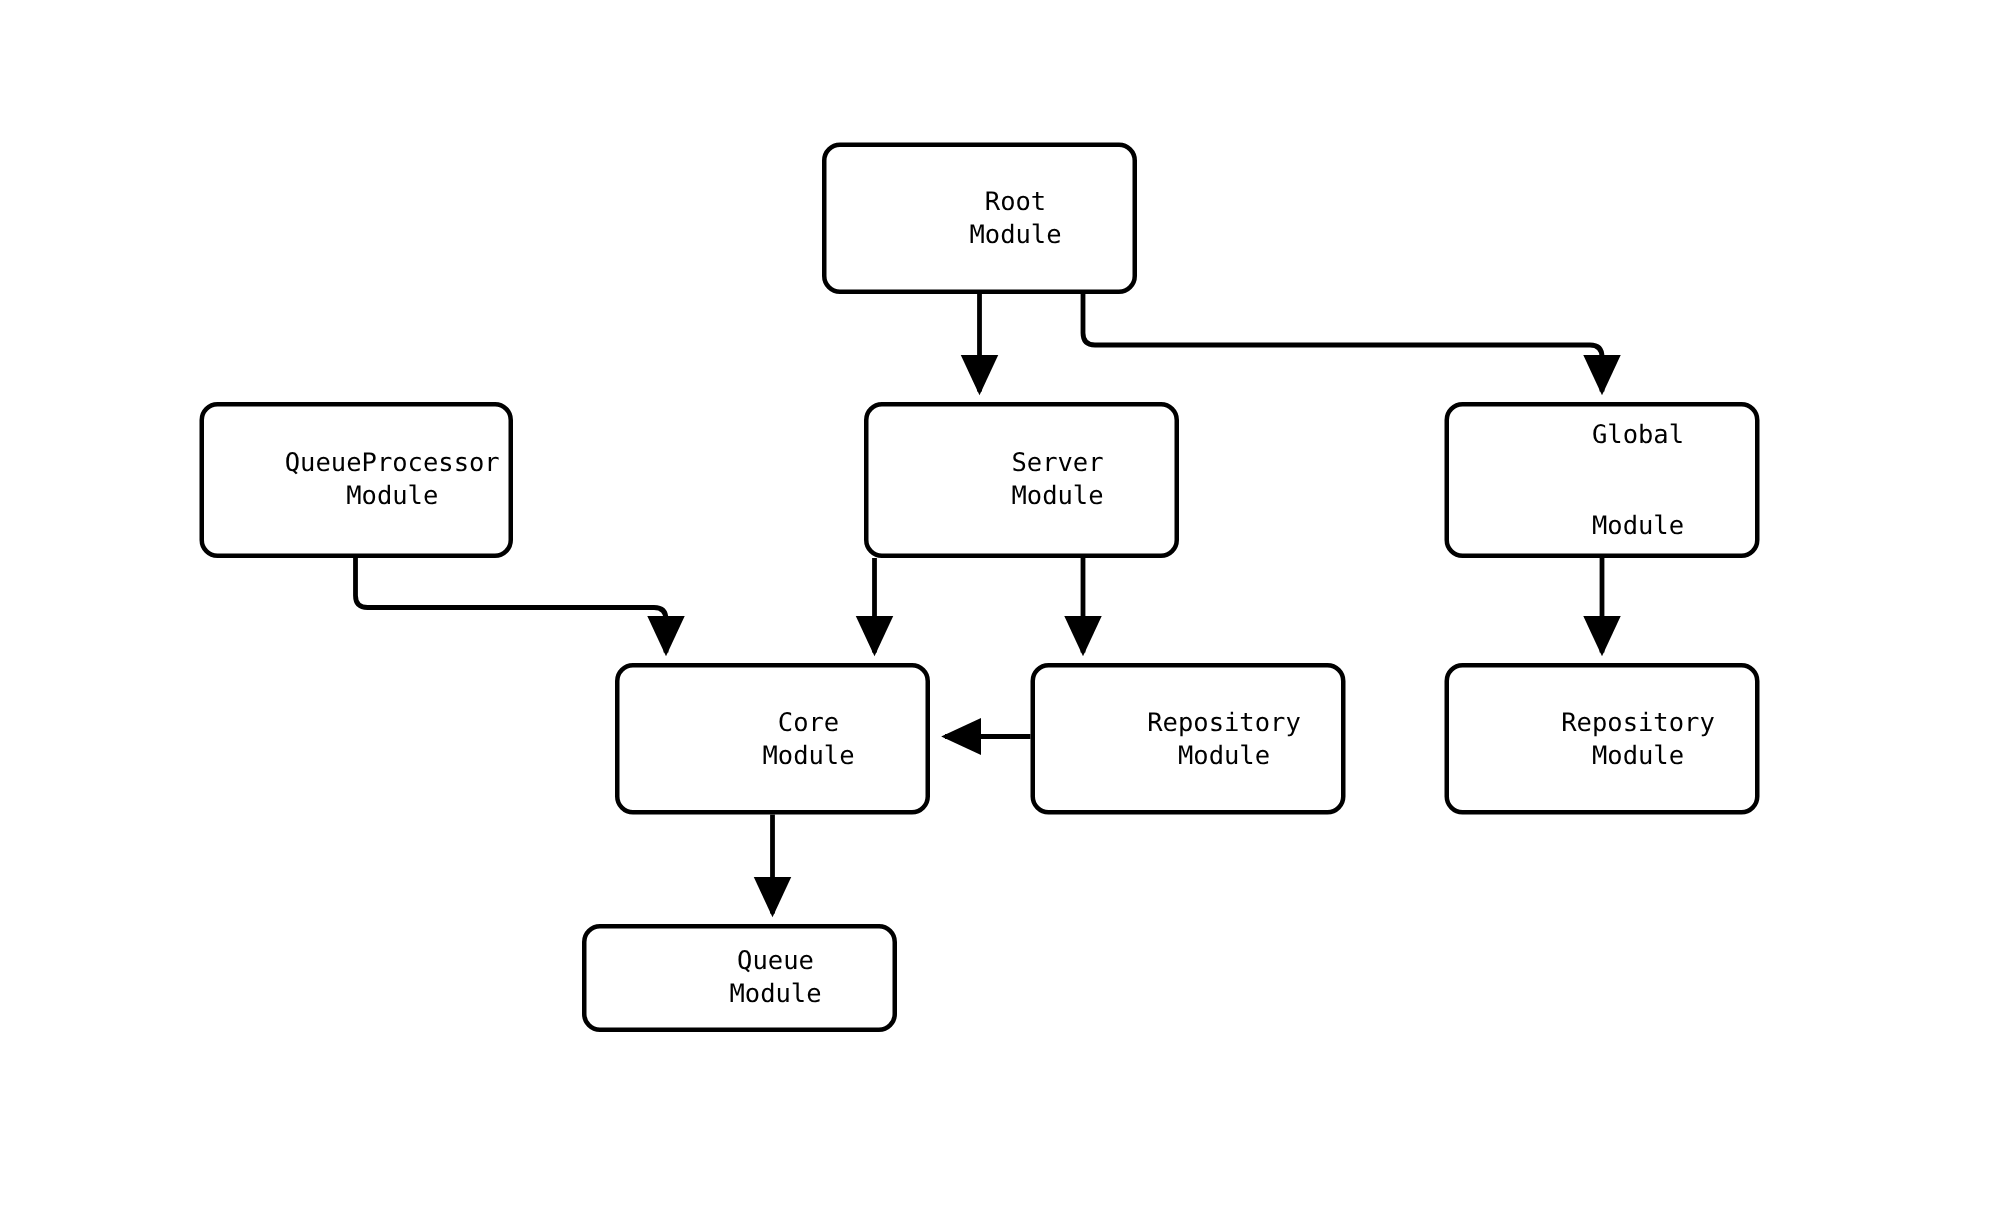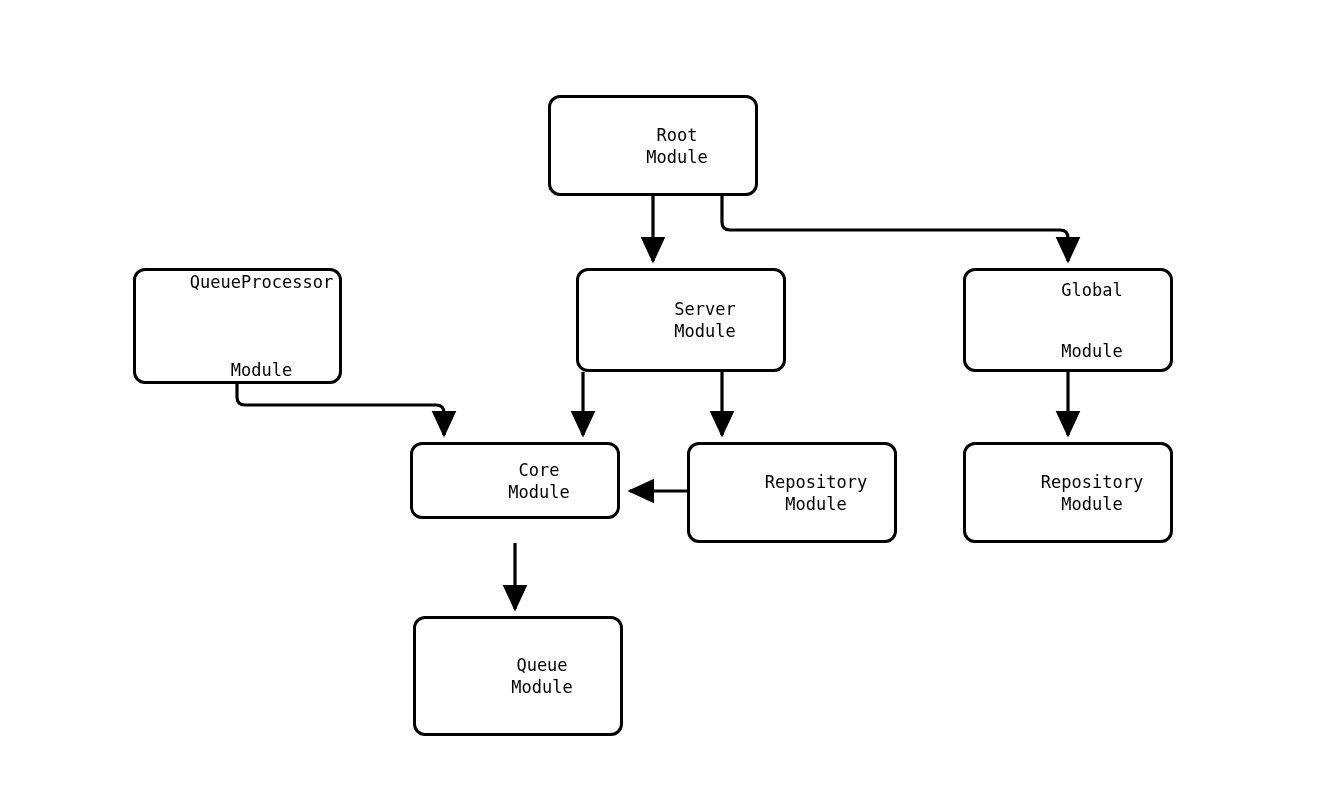--- a/index.html
+++ b/index.html
@@ -82,48 +82,48 @@
       <path d="M 1068 372 L 1068 435" marker-end="url(#arrowhead)"></path>
 
     </g>
   </svg>
 
   <div class="node" style="left:548px; top:95px; width:210px; height:101px;">
     <div class="node-label">Root</div>
     <div class="node-label">Module</div>
   </div>
 
-  <div class="node" style="left:133px; top:268px; width:209px; height:116px;justify-content:space-between;">
+  <div class="node" style="left:133px; top:268px; width:209px; height:104px;">
     <div class="node-label">QueueProcessor</div>
     <div class="node-label">Module</div>
   </div>
 
   <div class="node" style="left:576px; top:268px; width:210px; height:104px;">
     <div class="node-label">Server</div>
     <div class="node-label">Module</div>
   </div>
 
   <div class="node" style="left:963px; top:268px; width:210px; height:104px;gap:39px;">
     <div class="node-label">Global</div>
     <div class="node-label">Module</div>
   </div>
 
-  <div class="node" style="left:410px; top:442px; width:210px; height:77px;">
+  <div class="node" style="left:410px; top:442px; width:210px; height:101px;">
     <div class="node-label">Core</div>
     <div class="node-label">Module</div>
   </div>
 
   <div class="node" style="left:687px; top:442px; width:210px; height:101px;">
     <div class="node-label">Repository</div>
     <div class="node-label">Module</div>
   </div>
 
   <div class="node" style="left:963px; top:442px; width:210px; height:101px;">
     <div class="node-label">Repository</div>
     <div class="node-label">Module</div>
   </div>
 
-  <div class="node" style="left:413px; top:616px; width:210px; height:120px;">
+  <div class="node" style="left:388px; top:616px; width:210px; height:72px;">
     <div class="node-label">Queue</div>
     <div class="node-label">Module</div>
   </div>
 
 </div>
 
 </body></html>

